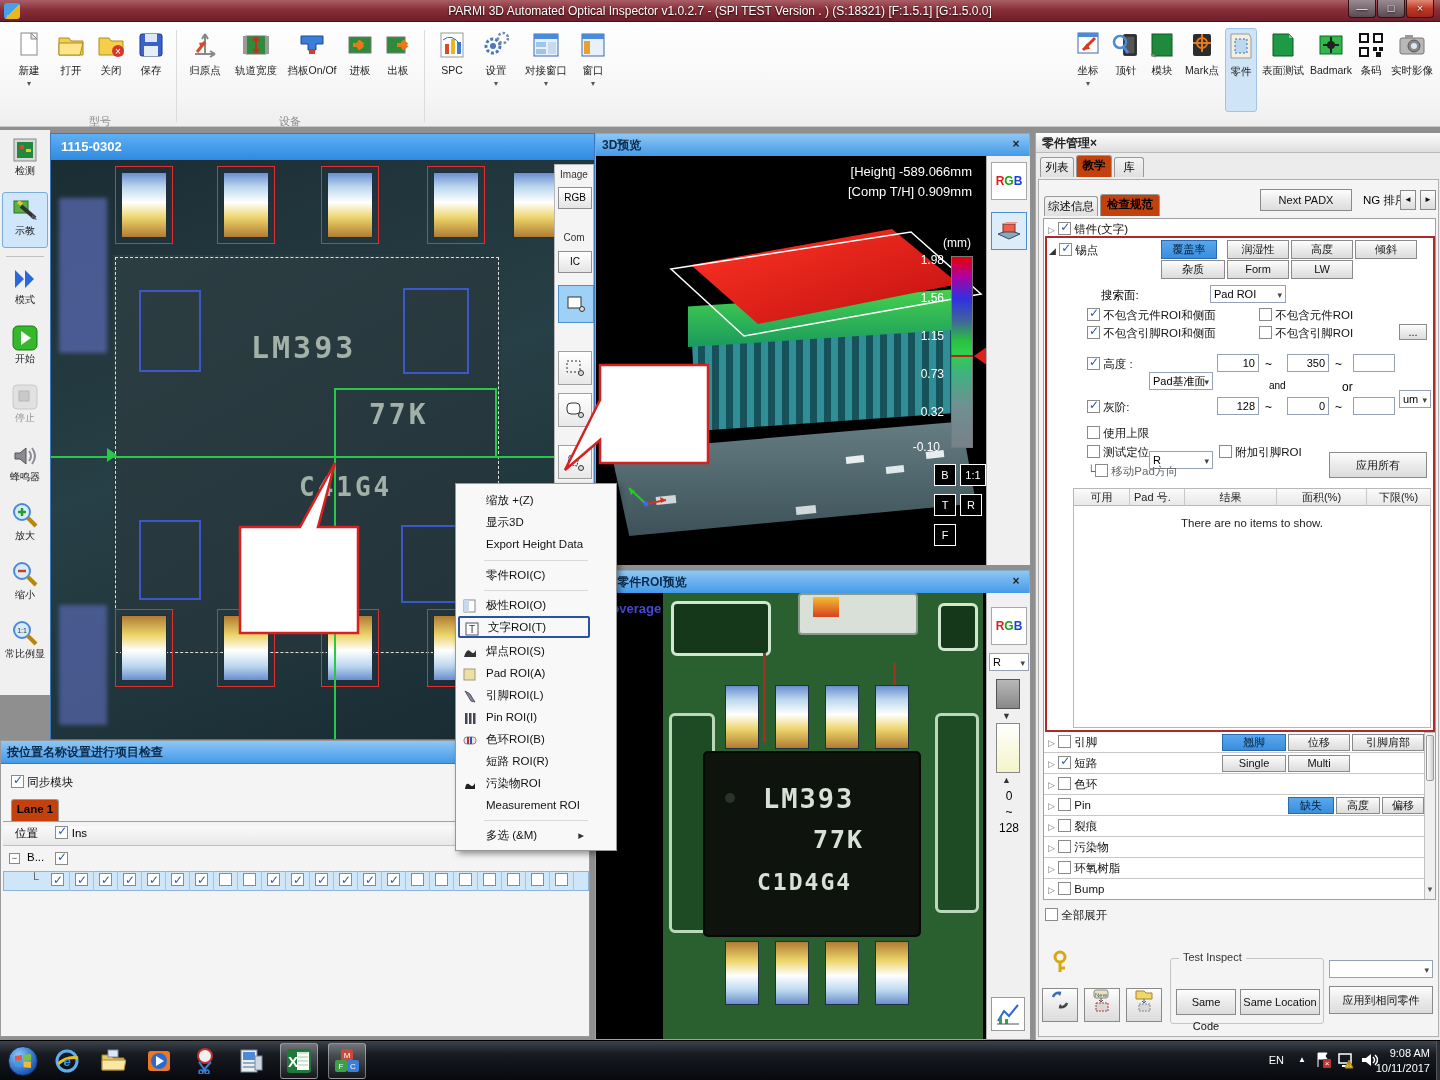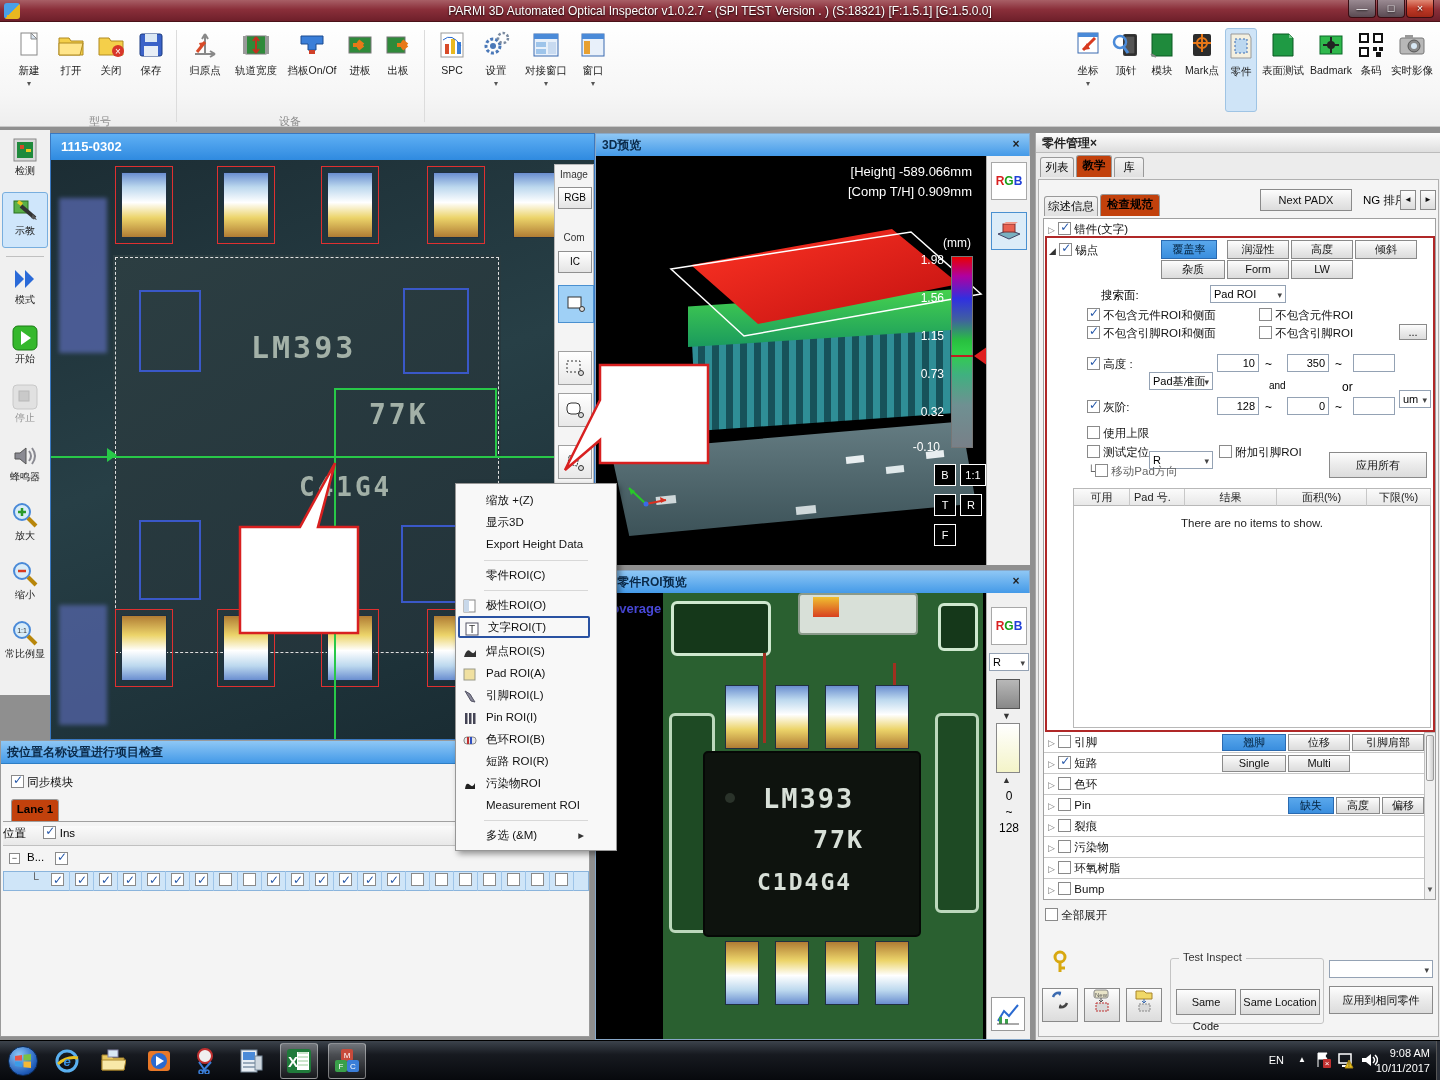--- a/index.html
+++ b/index.html
@@ -724,21 +724,21 @@
       <div class="abs btn" style="left:290px;top:806px;width:104px;height:28px;line-height:26px">应用到相同零件</div>
     </div>
   </div>
 
   <div class="abs pospnl">
     <div class="pnl-hdr">按位置名称设置进行项目检查</div>
     <div class="trow" style="left:10px;top:34px"><span class="cb on"></span> <span>同步模块</span></div>
     <div class="tab on" style="left:10px;top:58px;width:48px">Lane 1</div>
     <div class="abs" style="left:2px;top:80px;width:586px;height:1px;background:#a0a0a0"></div>
     <div class="abs" style="left:2px;top:85px;width:586px;height:20px;background:linear-gradient(#fafafa,#e8e8e8);border-bottom:1px solid #c0c0c0">
-      <span style="font-size:11.5px">位置</span>
+      <span style="margin-left:12px;font-size:11.5px">位置</span>
       <span class="cb on" style="margin-left:14px"></span>
       <span style="font-size:11.5px">Ins</span>
     </div>
     <div class="abs" style="left:2px;top:108px;width:586px;height:20px">
       <span class="abs" style="left:6px;top:4px;width:11px;height:11px;border:1px solid #888;background:#fff;font-size:9px;line-height:9px;text-align:center;color:#333">−</span>
       <span class="abs" style="left:24px;top:2px;font-size:11.5px">B...</span>
       <span class="cb on abs" style="left:52px;top:3px"></span>
     </div>
     <div class="abs" style="left:2px;top:130px;width:586px;height:20px;background:#cfe5f8;border:1px solid #8ab4dc">
       <span class="abs" style="left:26px;top:0;color:#555">└</span>

